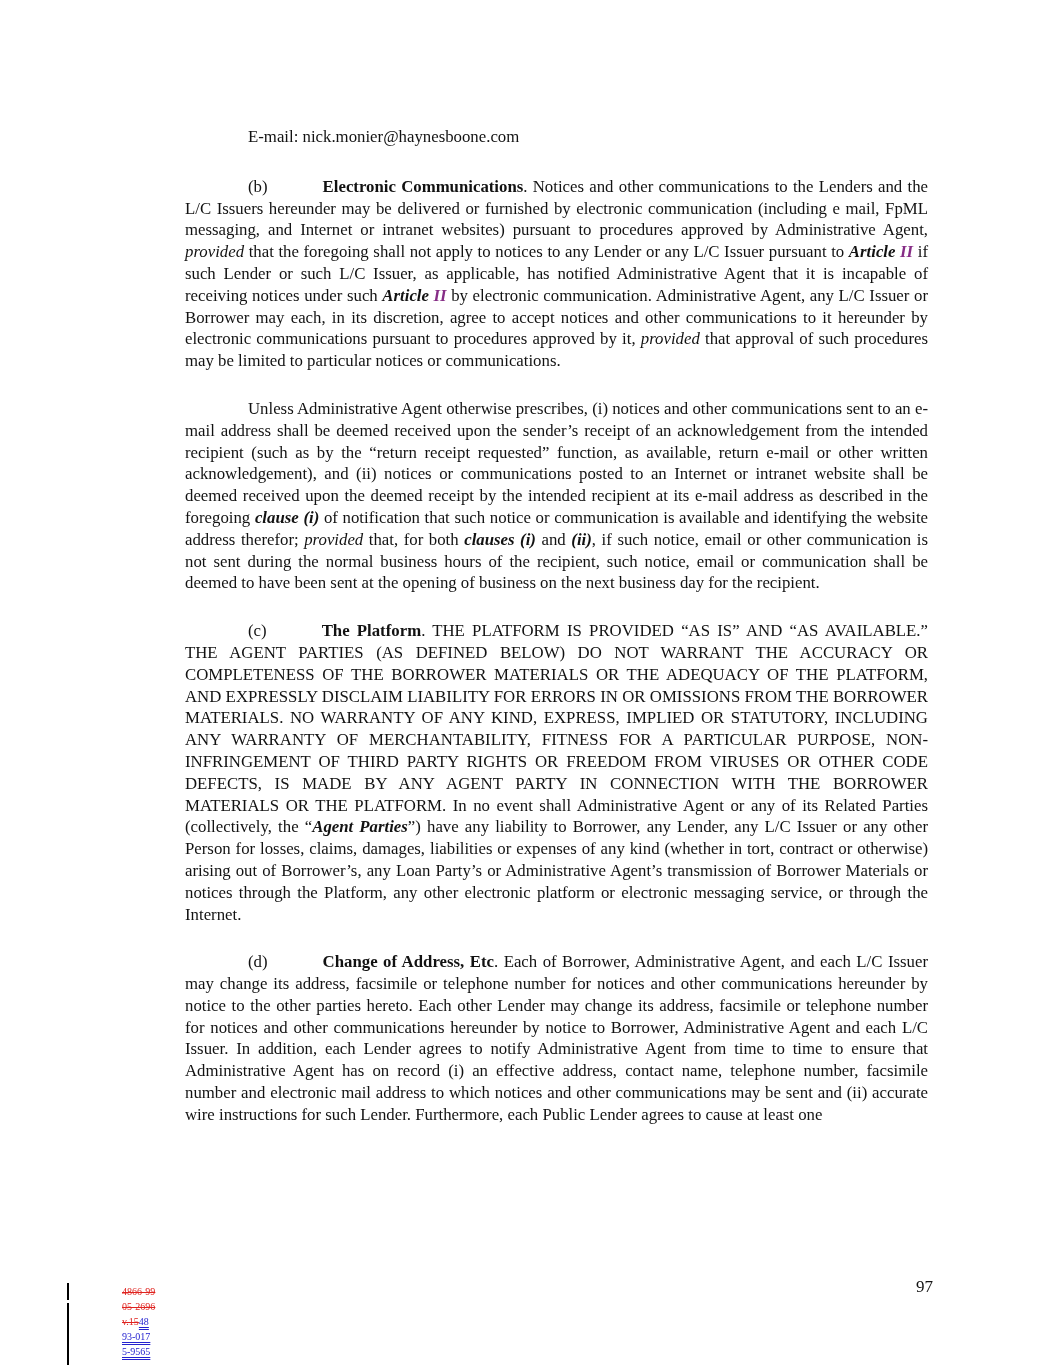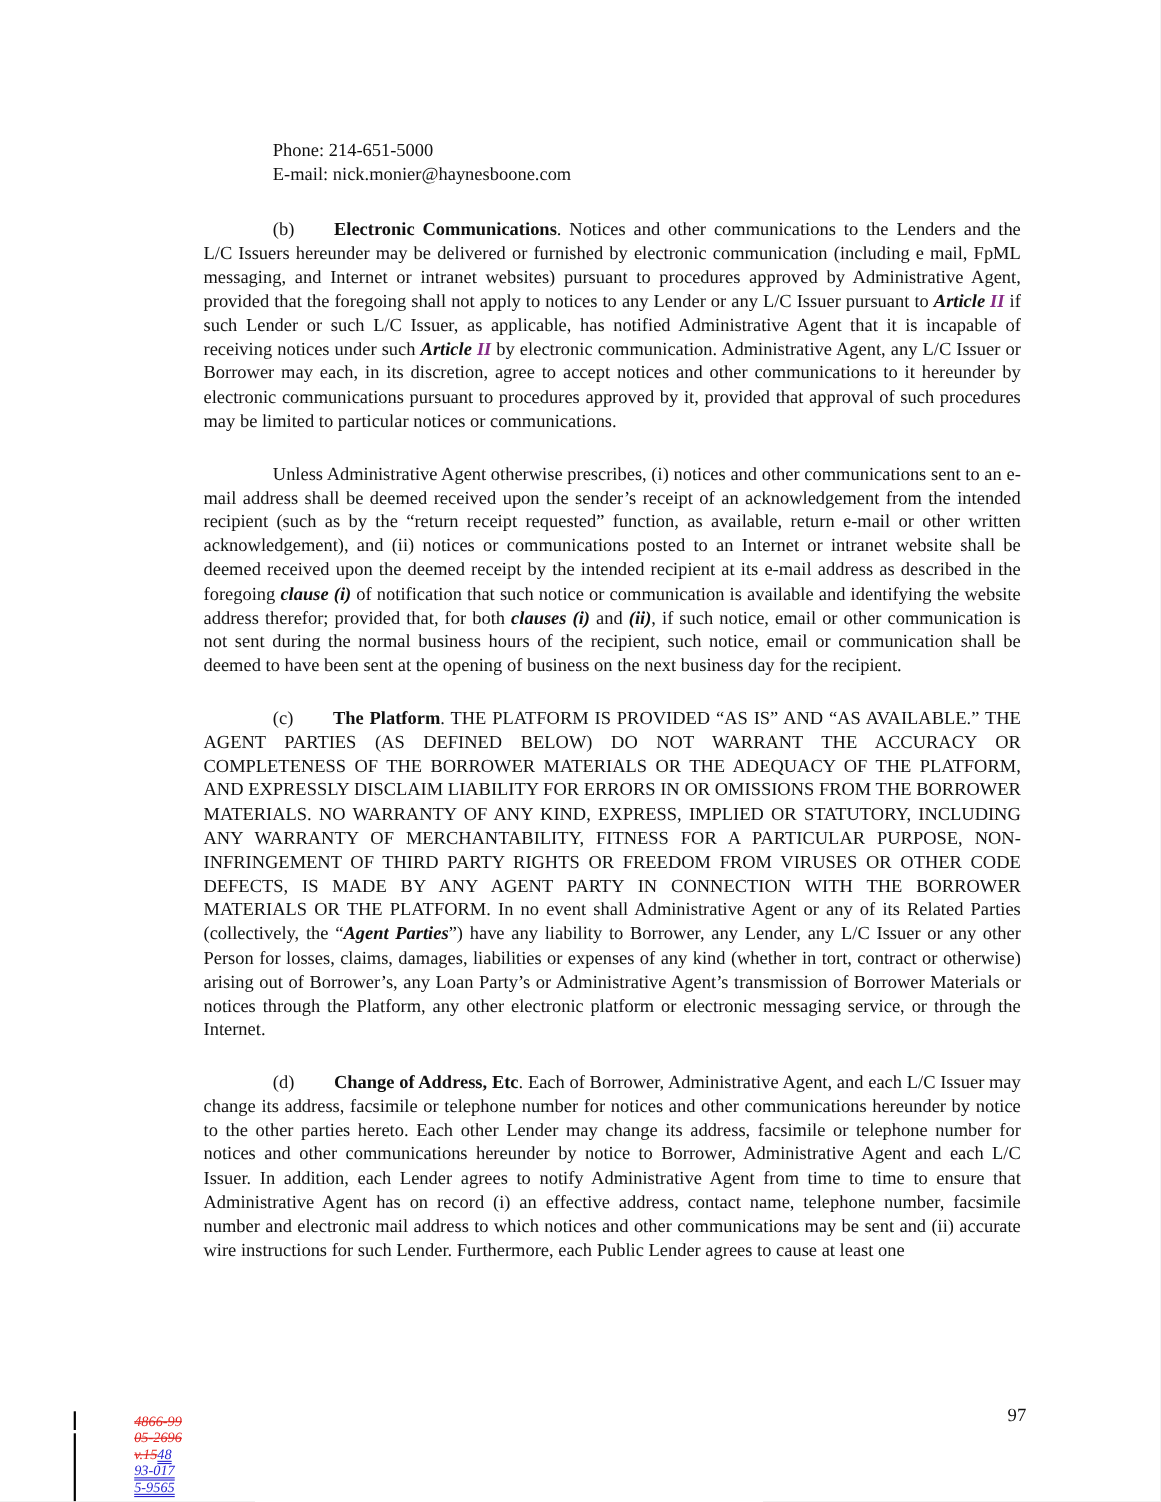--- a/index.html
+++ b/index.html
@@ -15,27 +15,27 @@
     position:absolute;left:185px;top:126px;width:743px;
     font-size:16.8px;line-height:21.8px;
   }
   .contact-block{margin:0 0 28px 63px;}
   .para{
     margin:0 0 26px 0;
     text-align:justify;
     text-indent:63px;
   }
   .tab{display:inline-block;width:36px;}
-  .run-b{font-weight:bold;}
-  .run-i{}
+  .run-b{font-weight:bold;margin-left:19px;}
+  .run-i{font-style:italic;}
   .run-bi{font-weight:bold;font-style:italic;}
   .c-link{color:var(--link,#862d86);}
   .rev-block{
     position:absolute;left:122px;top:1284px;
-    font-size:13px;line-height:15px;font-style:italic;
+    font-size:10px;line-height:15px;
   }
   .rev-line{white-space:nowrap;}
   .run-del{color:var(--del,#df221e);text-decoration:line-through;text-decoration-thickness:1px;}
   .run-ins{
     color:var(--ins,#2421cf);
     text-decoration:underline;
     text-decoration-style:double;
     text-decoration-thickness:1px;
     text-underline-offset:2px;
     margin-top:20px;
@@ -49,21 +49,20 @@
   .change-bar.seg2{top:1303px;height:62px;}
 </style>
 </head>
 <body>
 
 <div class="page">
 
   <div class="content">
 
     <div class="contact-block">
-      <div>Phone: 214-651-5000</div>
       <div>E-mail: nick.monier@haynesboone.com</div>
     </div>
 
     <p class="para"><span>(b)</span><span class="tab"></span><span class="run-b">Electronic Communications</span><span>. Notices and other communications to the Lenders and the L/C Issuers hereunder may be delivered or furnished by electronic communication (including e mail, FpML messaging, and Internet or intranet websites) pursuant to procedures approved by Administrative Agent, </span><span class="run-i">provided</span><span> that the foregoing shall not apply to notices to any Lender or any L/C Issuer pursuant to </span><span class="run-bi">Article </span><span class="run-bi c-link">II</span><span> if such Lender or such L/C Issuer, as applicable, has notified Administrative Agent that it is incapable of receiving notices under such </span><span class="run-bi">Article </span><span class="run-bi c-link">II</span><span> by electronic communication. Administrative Agent, any L/C Issuer or Borrower may each, in its discretion, agree to accept notices and other communications to it hereunder by electronic communications pursuant to procedures approved by it, </span><span class="run-i">provided</span><span> that approval of such procedures may be limited to particular notices or communications.</span></p>
 
     <p class="para"><span>Unless Administrative Agent otherwise prescribes, (i) notices and other communications sent to an e-mail address shall be deemed received upon the sender’s receipt of an acknowledgement from the intended recipient (such as by the “return receipt requested” function, as available, return e-mail or other written acknowledgement), and (ii) notices or communications posted to an Internet or intranet website shall be deemed received upon the deemed receipt by the intended recipient at its e-mail address as described in the foregoing </span><span class="run-bi">clause (i)</span><span> of notification that such notice or communication is available and identifying the website address therefor; </span><span class="run-i">provided</span><span> that, for both </span><span class="run-bi">clauses (i)</span><span> and </span><span class="run-bi">(ii)</span><span>, if such notice, email or other communication is not sent during the normal business hours of the recipient, such notice, email or communication shall be deemed to have been sent at the opening of business on the next business day for the recipient.</span></p>
 
     <p class="para"><span>(c)</span><span class="tab"></span><span class="run-b">The Platform</span><span>. THE PLATFORM IS PROVIDED “AS IS” AND “AS AVAILABLE.” THE AGENT PARTIES (AS DEFINED BELOW) DO NOT WARRANT THE ACCURACY OR COMPLETENESS OF THE BORROWER MATERIALS OR THE ADEQUACY OF THE PLATFORM, AND EXPRESSLY DISCLAIM LIABILITY FOR ERRORS IN OR OMISSIONS FROM THE BORROWER MATERIALS. NO WARRANTY OF ANY KIND, EXPRESS, IMPLIED OR STATUTORY, INCLUDING ANY WARRANTY OF MERCHANTABILITY, FITNESS FOR A PARTICULAR PURPOSE, NON-INFRINGEMENT OF THIRD PARTY RIGHTS OR FREEDOM FROM VIRUSES OR OTHER CODE DEFECTS, IS MADE BY ANY AGENT PARTY IN CONNECTION WITH THE BORROWER MATERIALS OR THE PLATFORM. In no event shall Administrative Agent or any of its Related Parties (collectively, the “</span><span class="run-bi">Agent Parties</span><span>”) have any liability to Borrower, any Lender, any L/C Issuer or any other Person for losses, claims, damages, liabilities or expenses of any kind (whether in tort, contract or otherwise) arising out of Borrower’s, any Loan Party’s or Administrative Agent’s transmission of Borrower Materials or notices through the Platform, any other electronic platform or electronic messaging service, or through the Internet.</span></p>
 
     <p class="para"><span>(d)</span><span class="tab"></span><span class="run-b">Change of Address, Etc</span><span>. Each of Borrower, Administrative Agent, and each L/C Issuer may change its address, facsimile or telephone number for notices and other communications hereunder by notice to the other parties hereto. Each other Lender may change its address, facsimile or telephone number for notices and other communications hereunder by notice to Borrower, Administrative Agent and each L/C Issuer. In addition, each Lender agrees to notify Administrative Agent from time to time to ensure that Administrative Agent has on record (i) an effective address, contact name, telephone number, facsimile number and electronic mail address to which notices and other communications may be sent and (ii) accurate wire instructions for such Lender. Furthermore, each Public Lender agrees to cause at least one</span></p>

